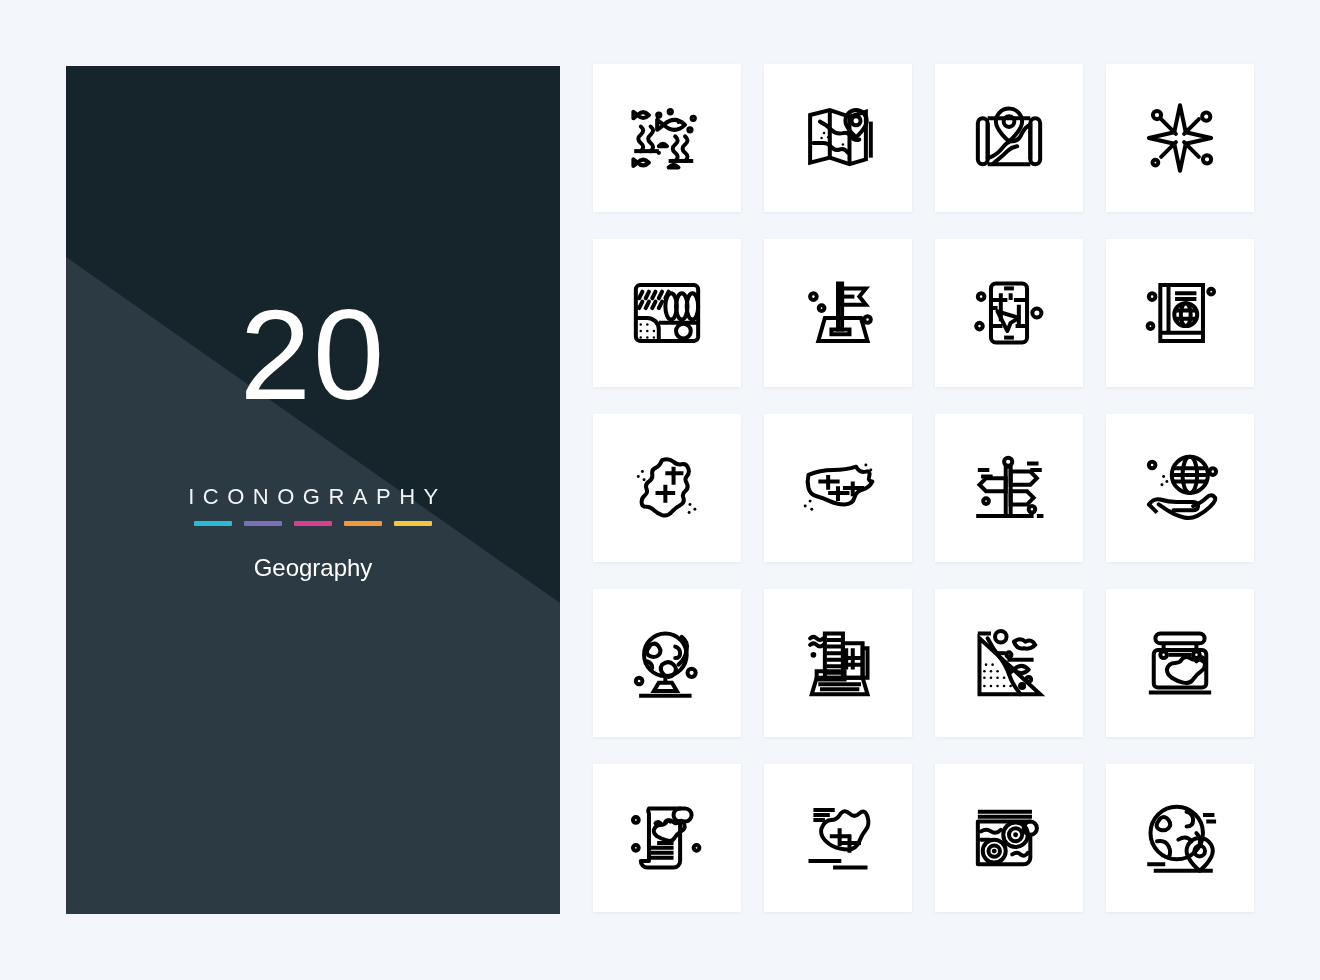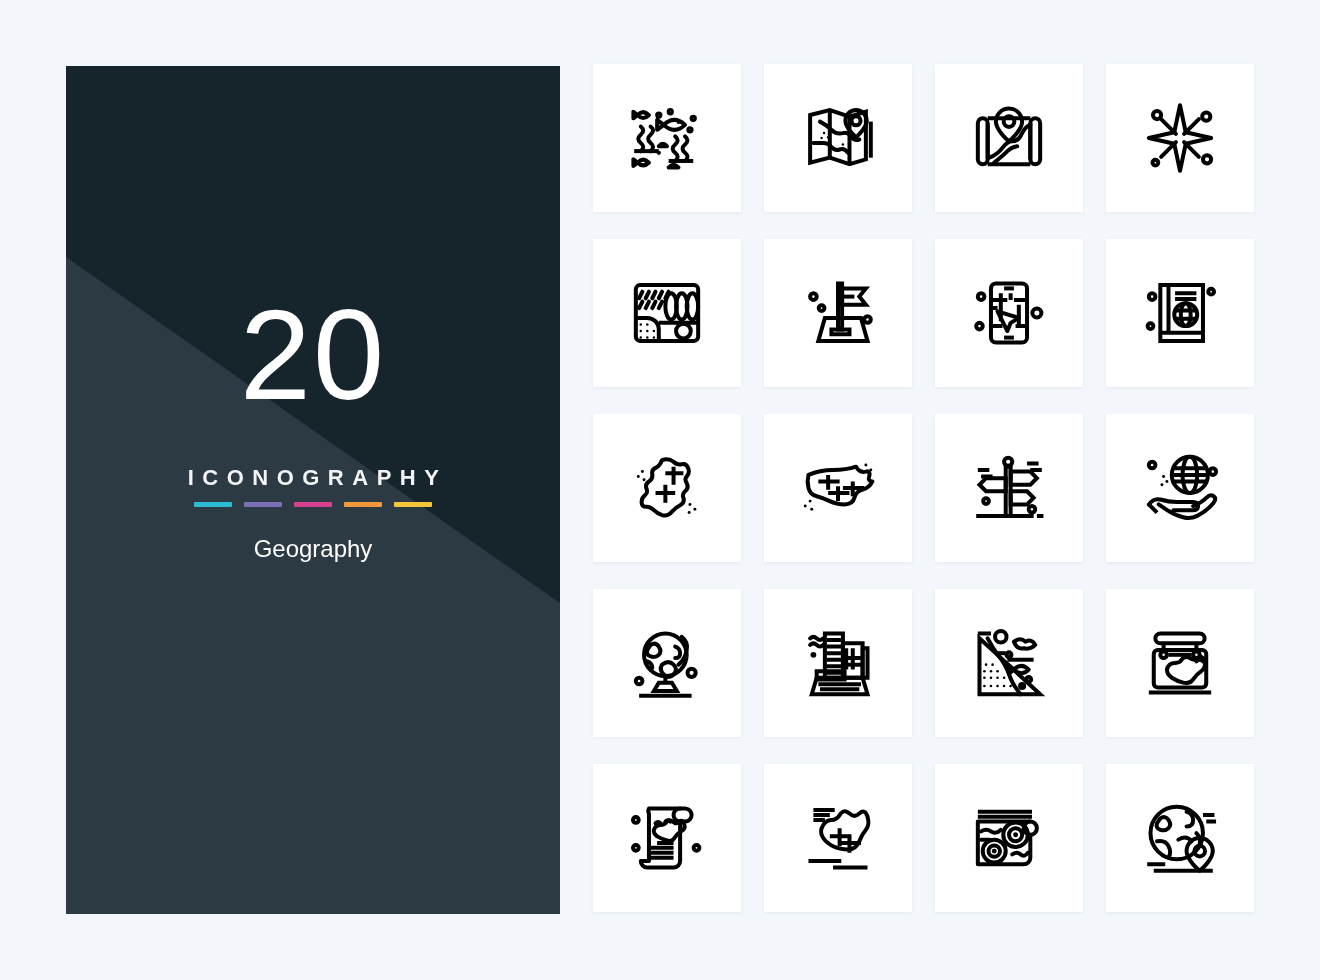--- a/index.html
+++ b/index.html
@@ -71,25 +71,25 @@
   .count {
     margin-top: 225px;
     font-size: 128px;
     line-height: 1;
     font-weight: 300;
     color: #ffffff;
     letter-spacing: 2px;
     font-family: "Liberation Sans", sans-serif;
   }
   .iconography {
-    margin-top: 46px;
+    margin-top: 65px;
     font-size: 22px;
     letter-spacing: 8.5px;
     color: #f2f4f5;
-    font-weight: 700;
+    font-weight: 400;
     padding-left: 9px;
   }
   .bars {
     margin-top: 11px;
     display: flex;
     gap: 12px;
   }
   .bar {
     width: 38px;
     height: 5px;

